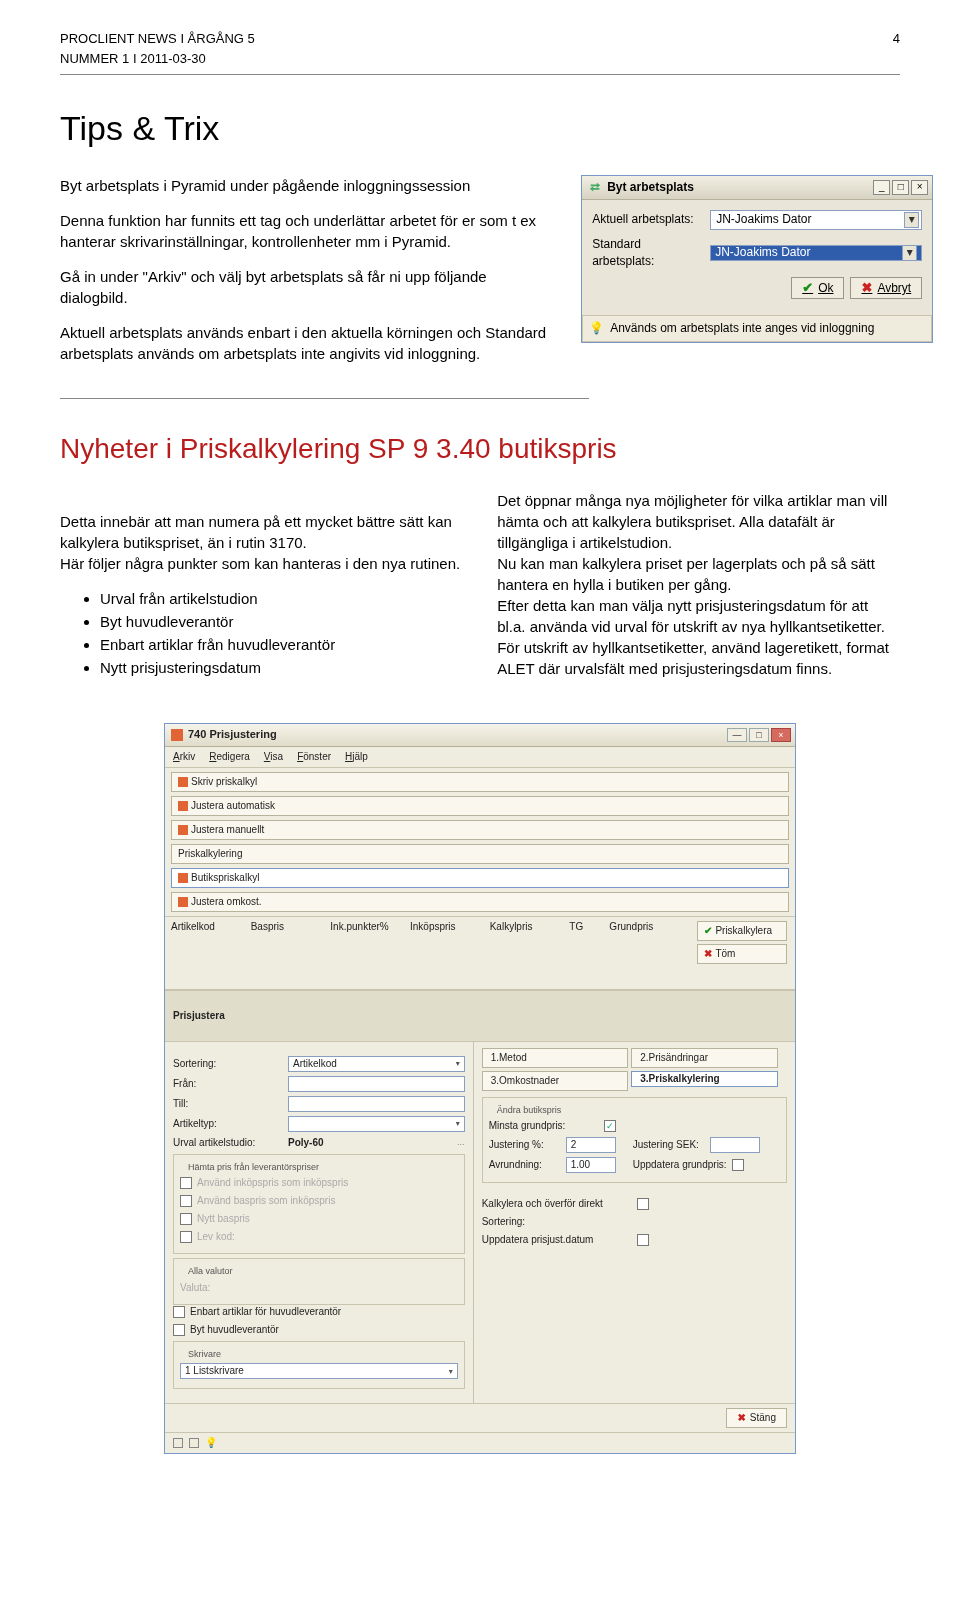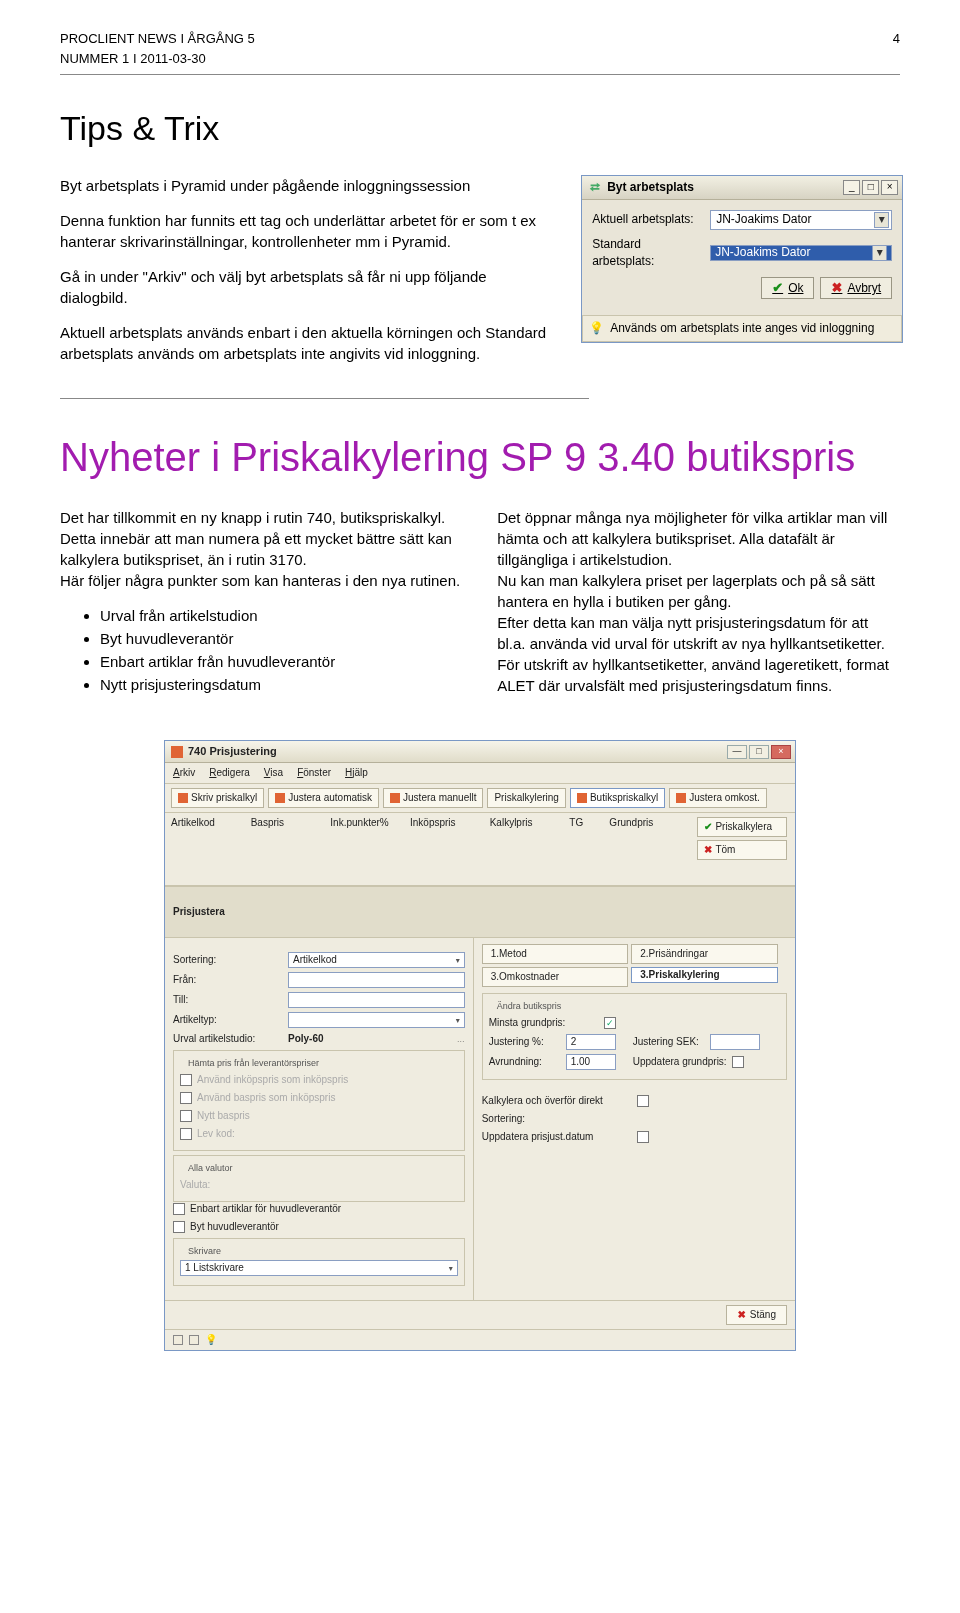--- a/index.html
+++ b/index.html
@@ -12,31 +12,31 @@
     padding: 30px 60px 40px 60px;
     font-size: 15px;
     line-height: 1.4;
   }
   .header-row { display: flex; justify-content: space-between; font-size: 13px; margin-bottom: 2px; }
   .subheader { font-size: 13px; }
   hr.thin { border: none; border-top: 1px solid #888; margin: 6px 0 30px 0; }
   hr.thin2 { border: none; border-top: 1px solid #888; margin: 20px 0 30px 0; width: 63%; }
   h1.big { font-size: 34px; font-weight: normal; margin-bottom: 22px; }
   h2.sub { font-size: 15px; font-weight: normal; margin-bottom: 14px; }
-  h1.blue { font-size: 40px; font-weight: normal; color: #a21caf; margin-bottom: 22px; }
+  h1.blue { font-size: 28px; font-weight: normal; color: #b91c1c; margin-bottom: 22px; }
   .two-col { display: flex; gap: 34px; }
   .col-left { flex: 0 0 58%; }
   .col-right { flex: 1; }
   p { margin-bottom: 14px; }
   ul.bullets { margin: 6px 0 14px 40px; }
   ul.bullets li { margin-bottom: 2px; }
 
   
   .dialog {
-    width: 322px;
+    width: 352px;
     border: 1px solid #7a98c5;
     background: #e9e5d8;
     font-size: 12px;
     color: #000;
   }
   .dlg-title {
     display: flex; align-items: center; justify-content: space-between;
     background: linear-gradient(#f2f0e3, #d7d3c3);
     border-bottom: 1px solid #b5b09a;
     padding: 3px 4px 3px 6px;
@@ -87,21 +87,21 @@
     border-bottom: 1px solid #b5b09a; padding: 3px 4px 3px 6px;
   }
   .aw-title-left { display: flex; align-items: center; gap: 5px; font-weight: bold; font-size: 11px; }
   .aw-winbtns { display: flex; gap: 2px; }
   .aw-winbtn { width: 20px; height: 14px; border: 1px solid #9aa; background: #f2efe2;
     display:flex;align-items:center;justify-content:center;font-size:9px;}
   .aw-winbtn.red { background: #d56a5f; color: #fff; border-color:#a44; }
   .aw-menu { display: flex; gap: 14px; padding: 3px 8px; border-bottom: 1px solid #c9c4ad; background:#efece0;}
   .aw-menu span:first-letter { text-decoration: underline; }
   .aw-toolbar, .aw-cols, .aw-panel { border-bottom: 1px solid #c9c4ad; }
-  .aw-toolbar { display:flex; padding: 4px 6px; gap:4px; background:#efece0;}
+  .aw-toolbar { display:flex; padding: 4px 6px; gap:4px; background:#efece0;flex-direction:column;}
   .tb-btn { border:1px solid #b8b39d; background:#faf8ee; padding:2px 6px; display:flex;align-items:center;gap:3px;}
   .tb-btn.active { background:#fff; border-color:#7a98c5; }
   .tb-btn .sq { width:10px;height:10px;background:#e06434;display:inline-block;}
   .aw-cols { display:flex; padding:3px 6px 55px 6px; gap:10px; background:#efece0;}
   .aw-cols .c { flex:1; }
   .aw-right { position:absolute; right:8px; display:flex; flex-direction:column; gap:3px; }
   .aw-colwrap { position:relative; }
   .side-btn { border:1px solid #b8b39d; background:#faf8ee; padding:2px 6px; display:flex;align-items:center;gap:3px; width:90px;}
   .green-check{color:#1a8f1a;font-weight:bold;}
   .red-x{color:#c22;font-weight:bold;}
@@ -198,21 +198,21 @@
     </div>
   </div>
 </div>
 
 <hr class="thin2">
 
 <h1 class="blue">Nyheter i Priskalkylering SP 9 3.40 butikspris</h1>
 
 <div class="two-col">
   <div style="flex:0 0 48%;">
-    <p><span>Det har tillkommit en ny knapp i rutin 740, butikspriskalkyl.</span><br>
+    <p><br>
        <span>Detta innebär att man numera på ett mycket bättre sätt kan kalkylera butikspriset, än i rutin 3170.</span><br>
        <span>Här följer några punkter som kan hanteras i den nya rutinen.</span></p>
     <ul class="bullets">
       <li>Urval från artikelstudion</li>
       <li>Byt huvudleverantör</li>
       <li>Enbart artiklar från huvudleverantör</li>
       <li>Nytt prisjusteringsdatum</li>
     </ul>
   </div>
   <div style="flex:1;">

